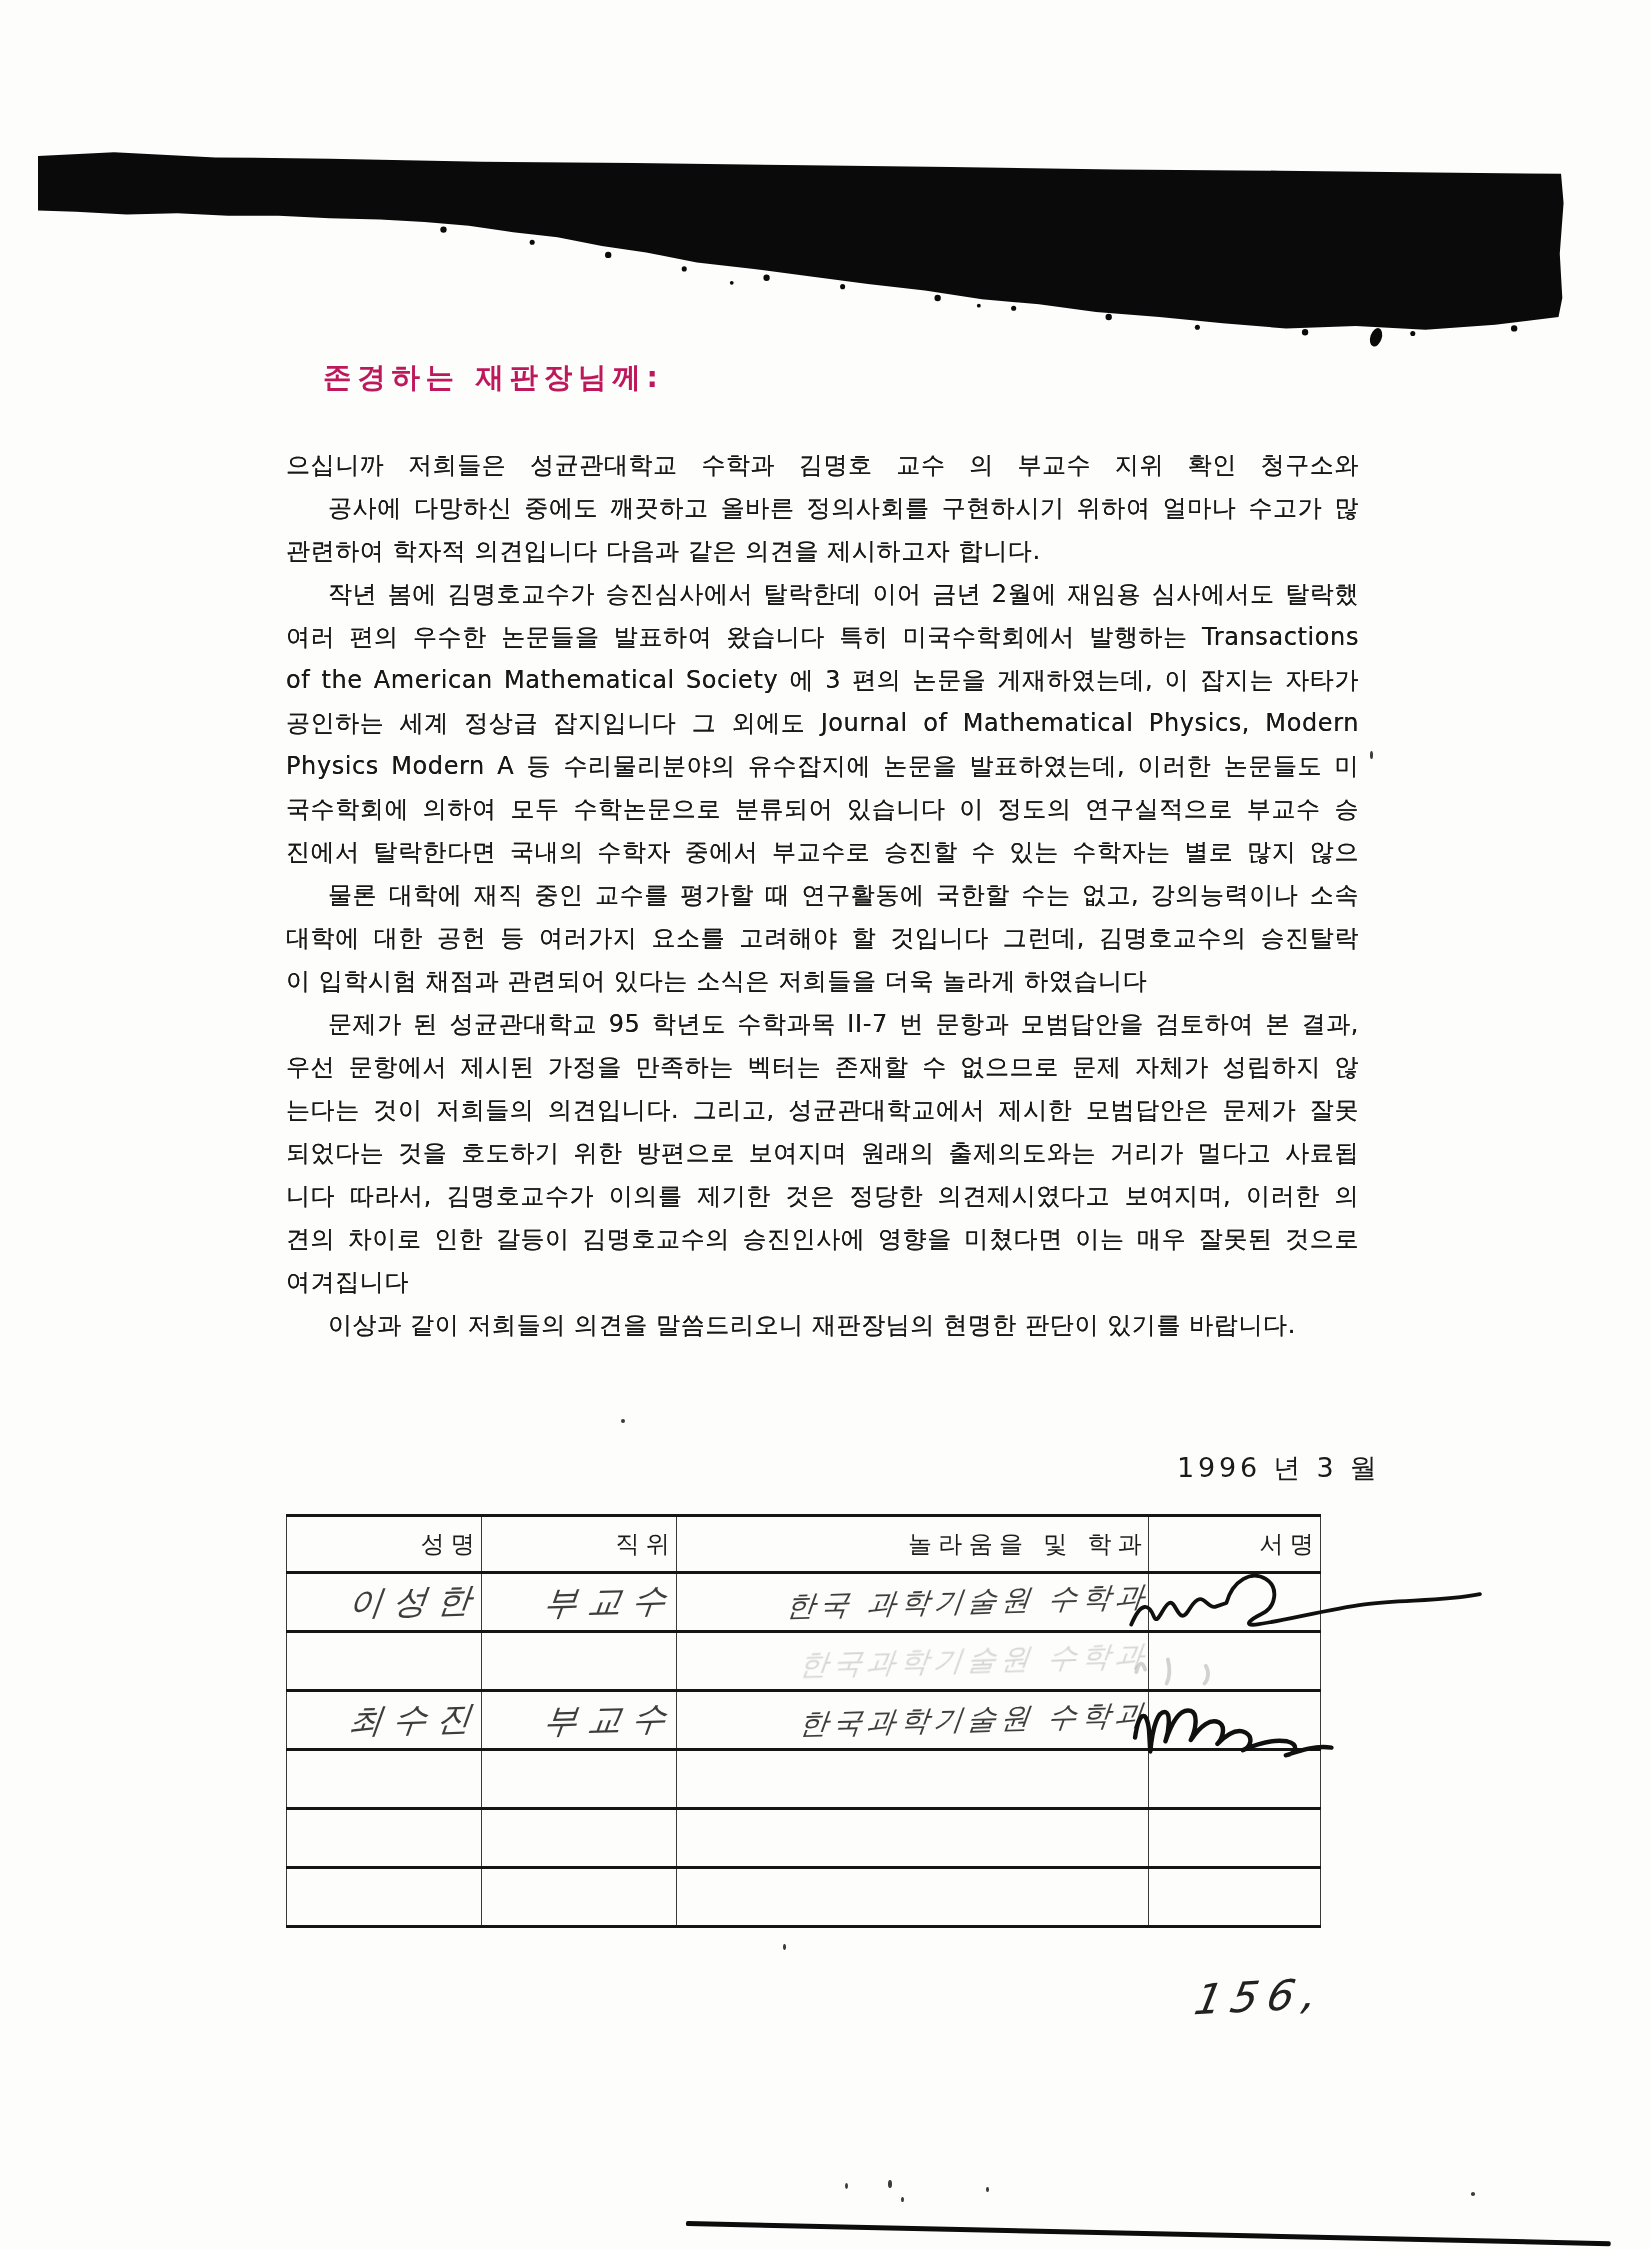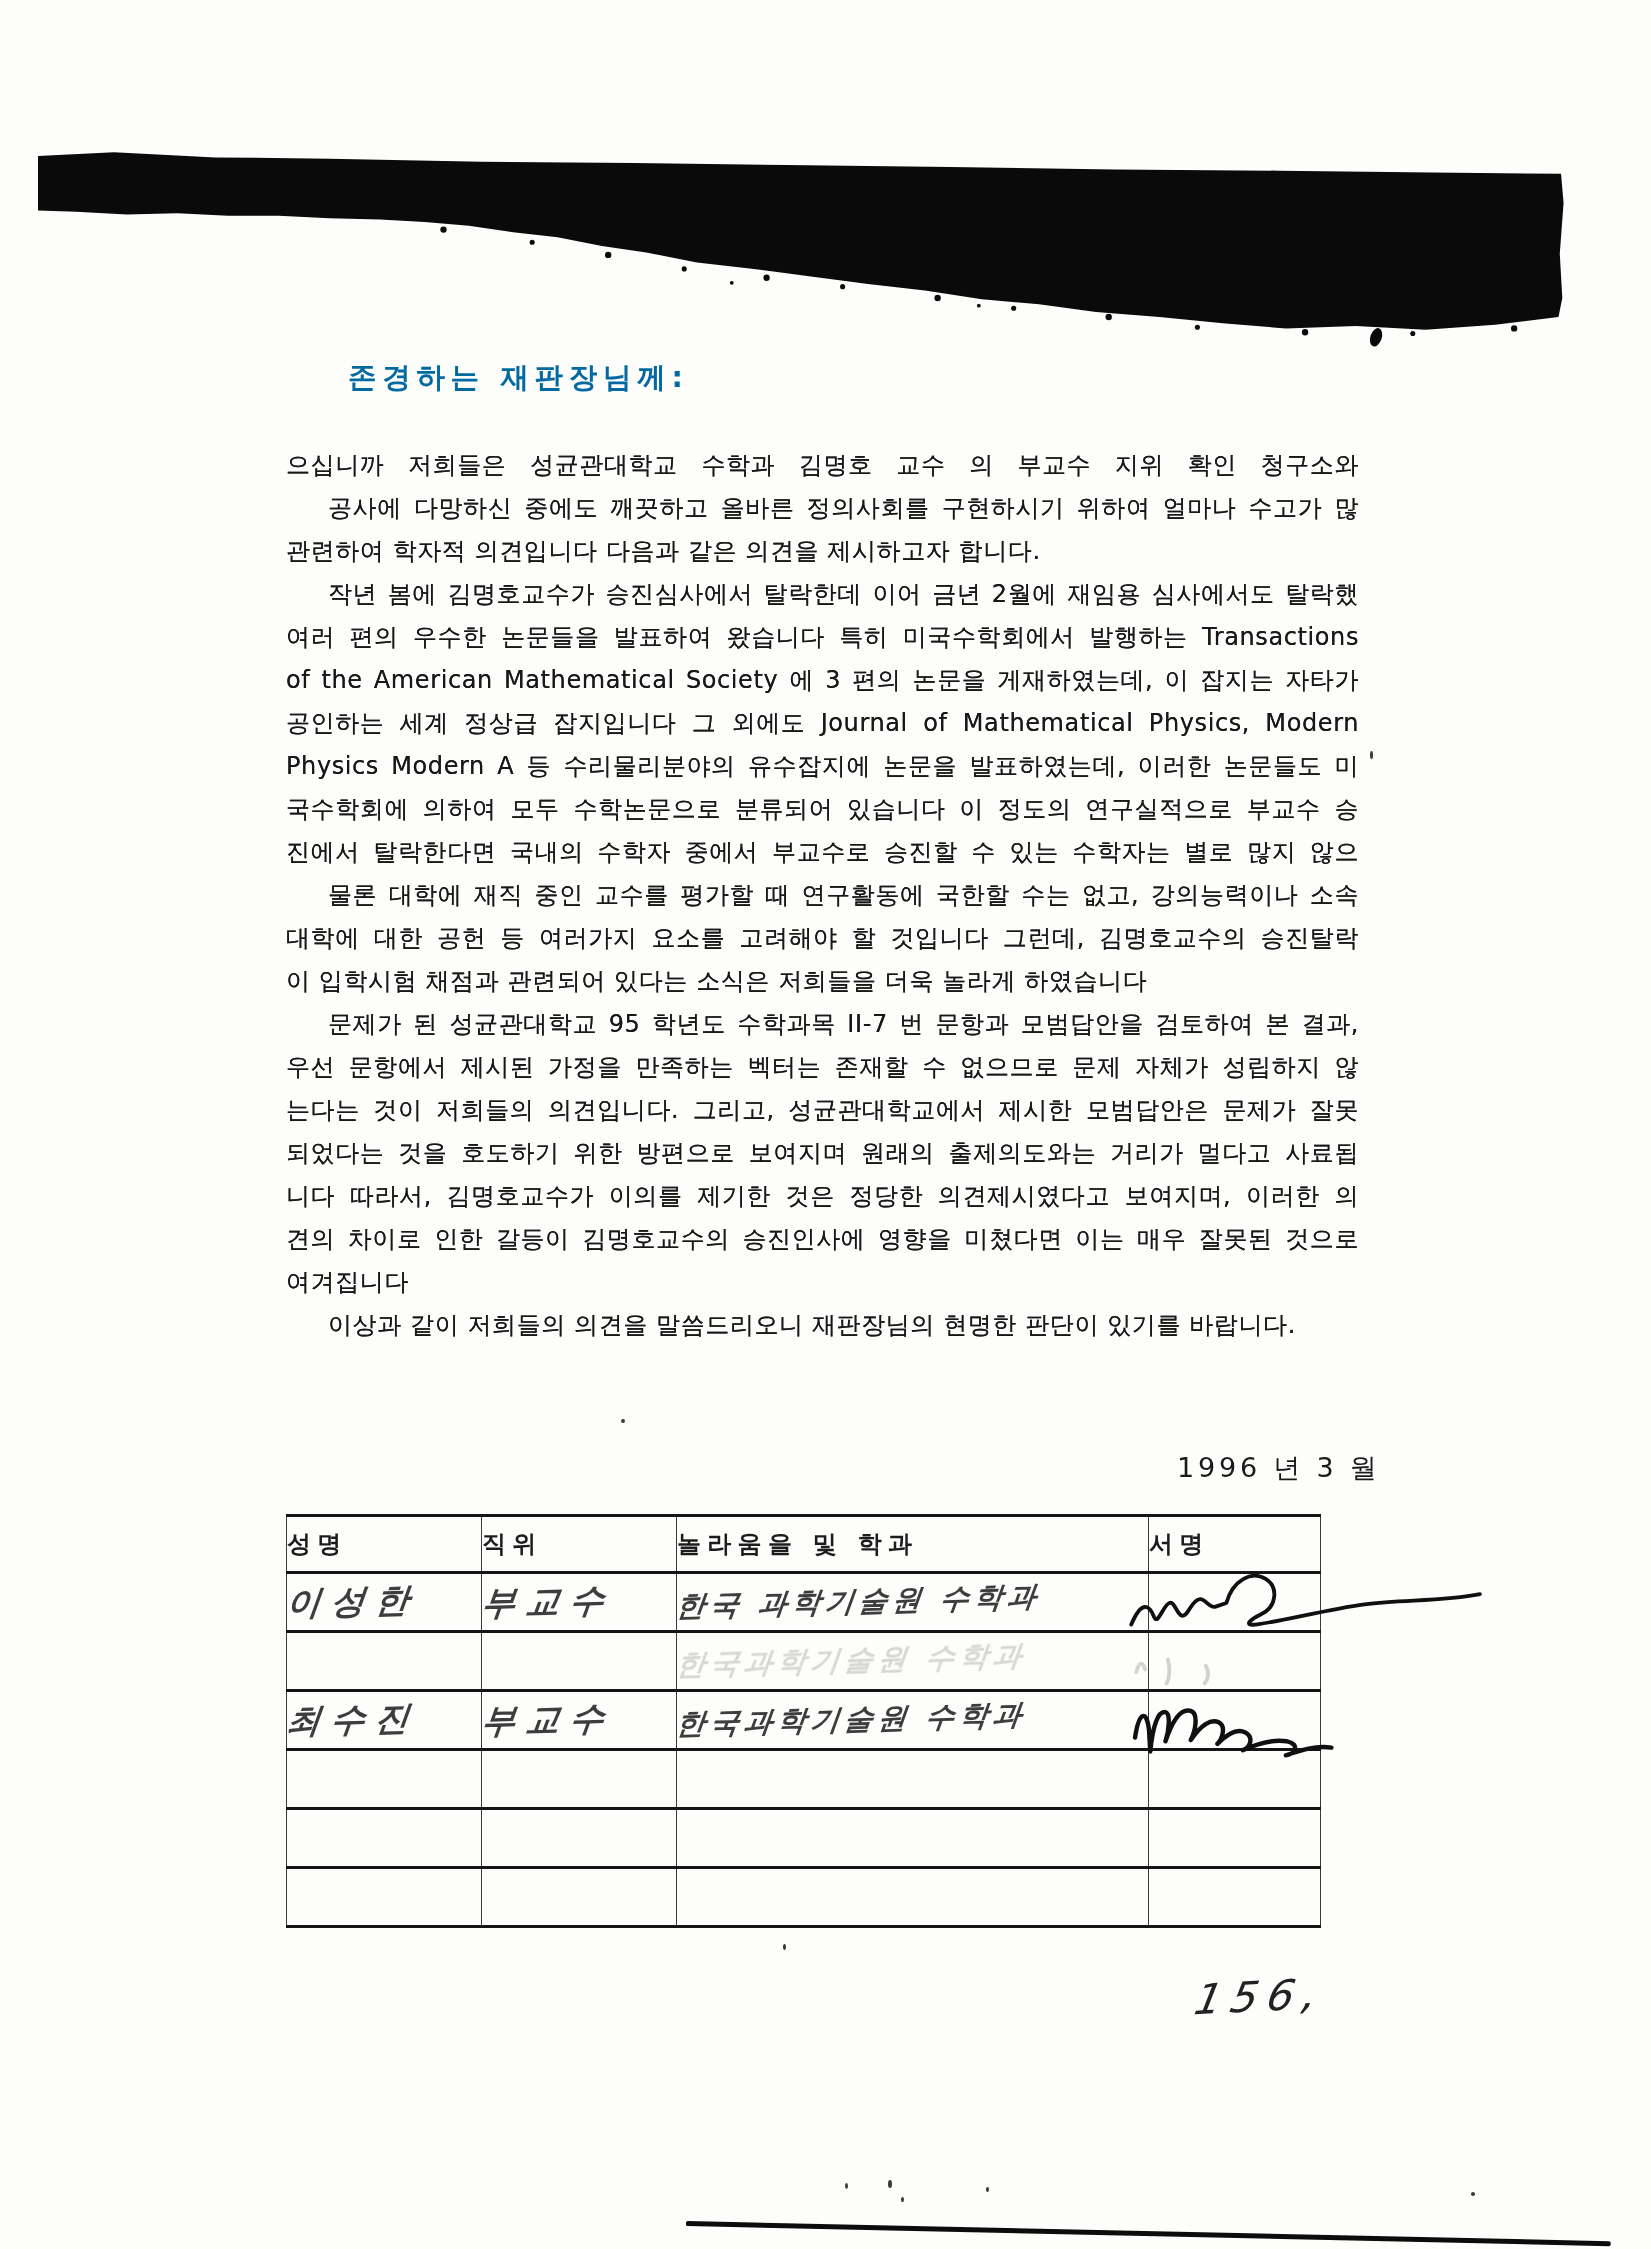--- a/index.html
+++ b/index.html
@@ -8,23 +8,23 @@
     width:1651px;height:2250px;
     background:#fdfdfb;
     font-family:"DejaVu Sans","Liberation Sans",sans-serif;
     color:#141414;
     overflow:hidden;
   }
   
   #scan-band{position:absolute;left:0;top:0;width:1651px;height:406px;}
   
   #salutation{
-    position:absolute;left:348px;top:359px;
+    position:absolute;left:323px;top:359px;
     font-size:28.5px;font-weight:600;letter-spacing:5.7px;
-    color:#0369a1;
+    color:#be185d;
   }
   
   #letter-body{
     position:absolute;left:286px;top:444px;width:1073px;
   }
   .line{
     height:43px;line-height:43px;font-size:24px;letter-spacing:0.6px;
     text-align:justify;text-align-last:justify;
     overflow:hidden;color:#181818;
     text-shadow:0 0 0.4px #333;
@@ -38,21 +38,21 @@
   }
   
   #sig-table{
     position:absolute;left:286px;top:1514px;width:1034px;
     border-collapse:collapse;table-layout:fixed;
   }
   #sig-table td{
     border-left:1.3px solid #3a3a3a;border-right:1.3px solid #3a3a3a;
     border-top:3.2px solid #151515;border-bottom:3.2px solid #151515;
     position:relative;overflow:visible;padding:0;
-    vertical-align:middle;text-align:left;font-weight:bold;
+    vertical-align:middle;text-align:right;
   }
   #sig-table tr.hdr td{height:54px;}
   #sig-table tr.row td{height:56px;}
   .th{font-size:24px;letter-spacing:6.3px;color:#1c1c1c;}
   .hand{
     display:inline-block;
     font-size:34px;font-style:italic;letter-spacing:10px;
     color:#1c1c1c;opacity:.85;
     transform:skewX(-8deg) rotate(-1.6deg);
     white-space:nowrap;

